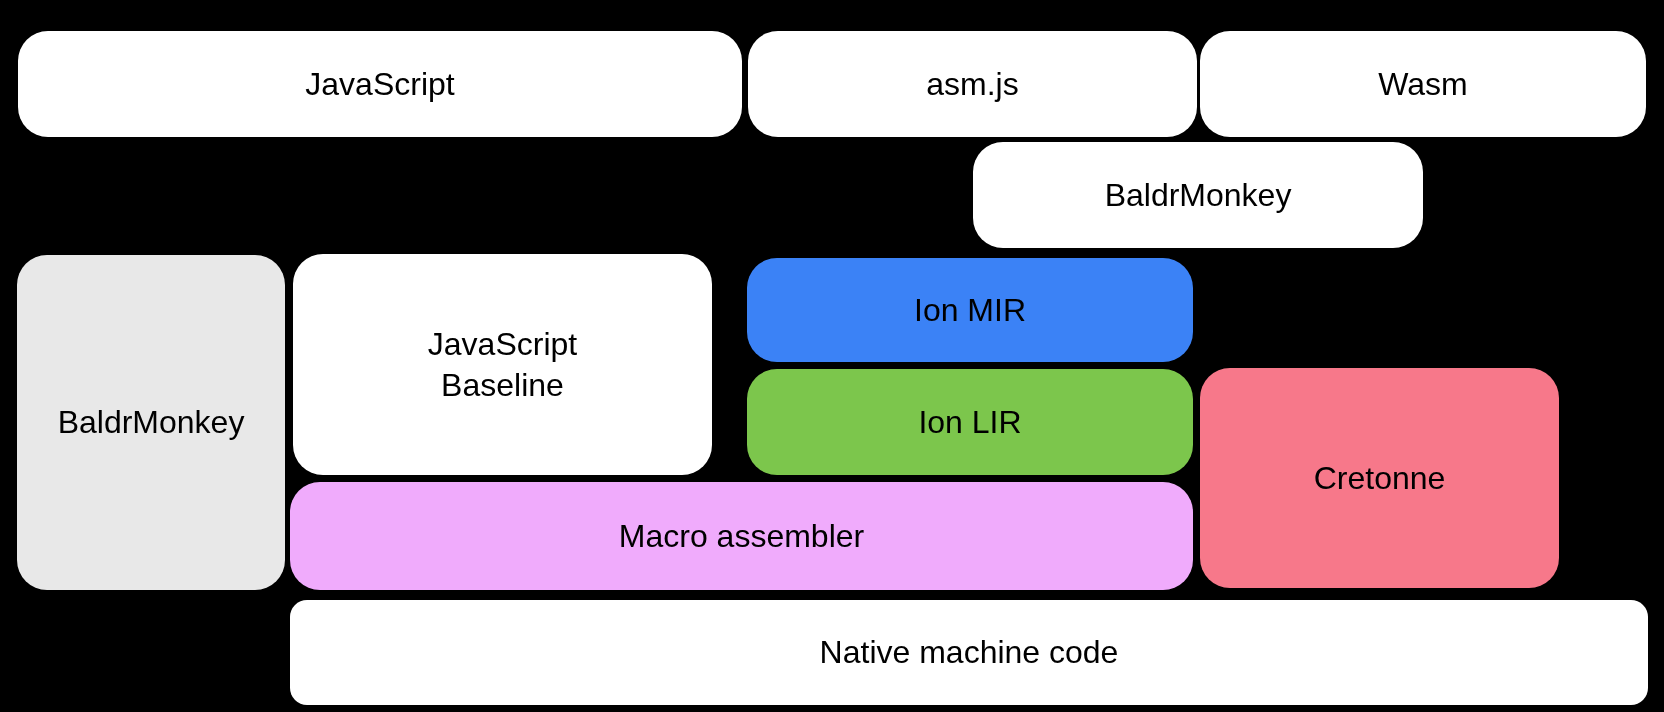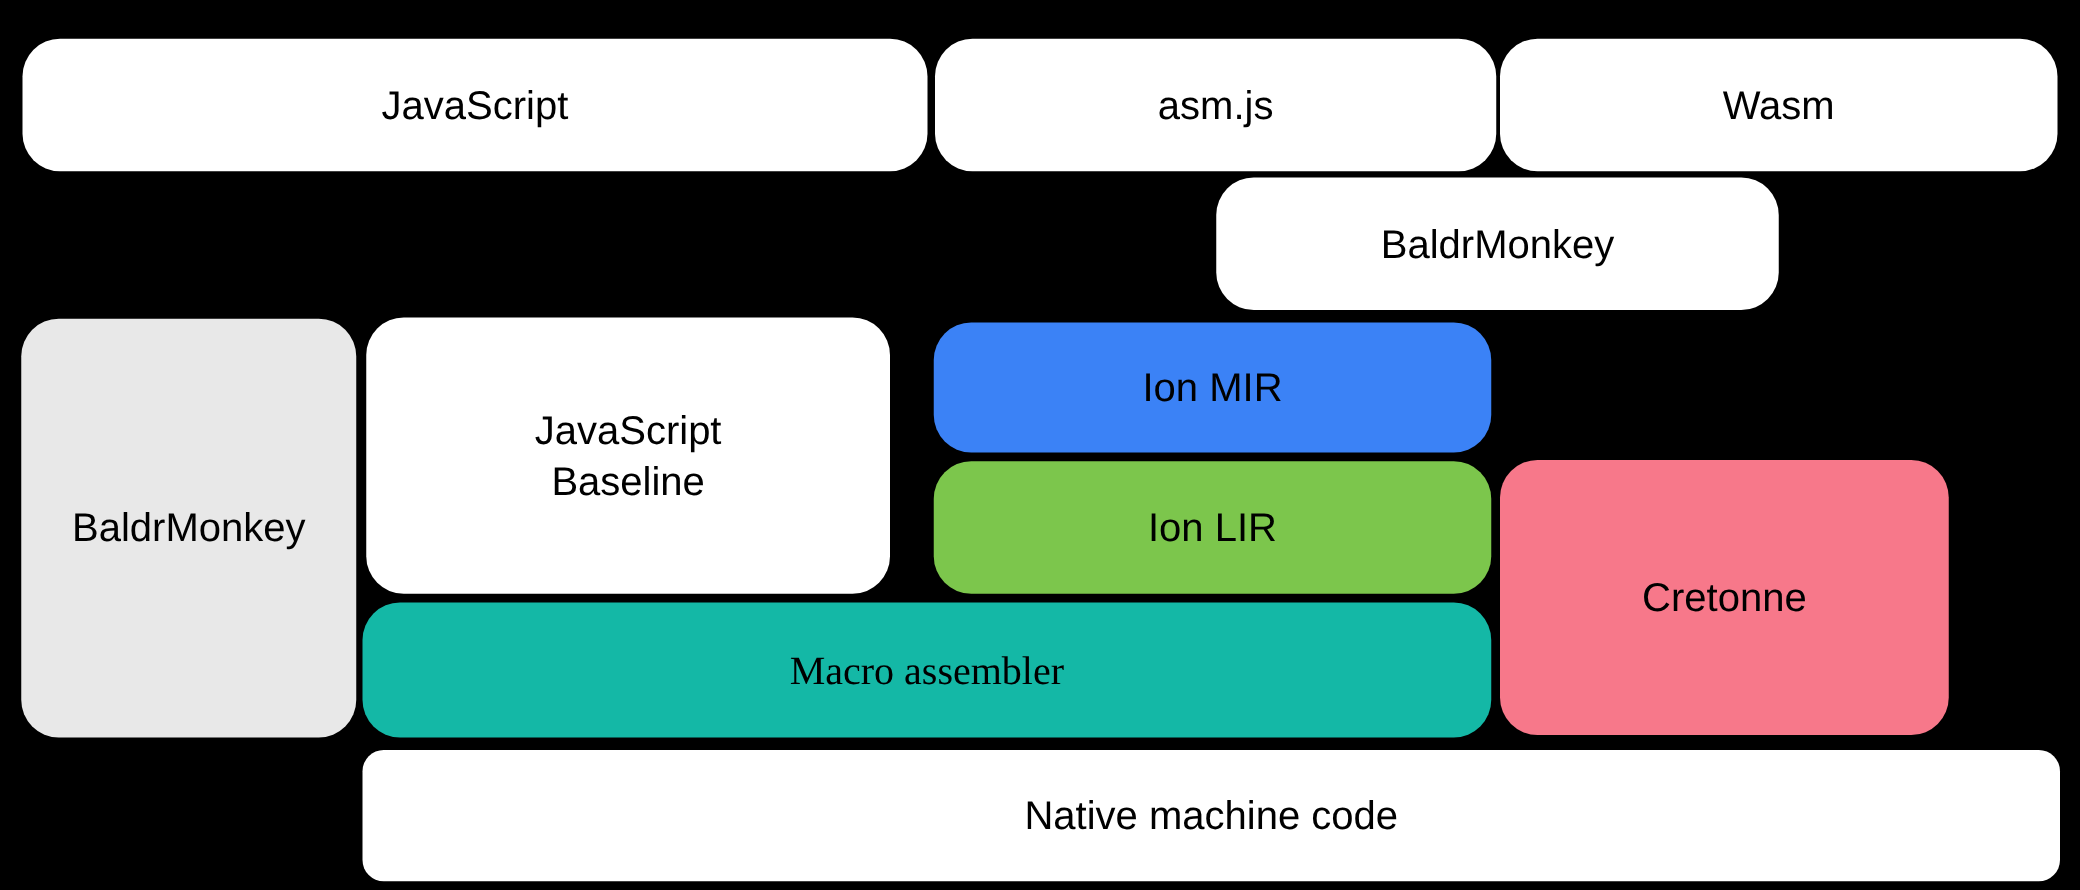--- a/index.html
+++ b/index.html
@@ -50,15 +50,15 @@
   <div class="node n-javascript" style="background-color: rgb(255, 255, 255);">JavaScript</div>
   <div class="node n-asmjs" style="background-color: rgb(255, 255, 255);">asm.js</div>
   <div class="node n-wasm" style="background-color: rgb(255, 255, 255);">Wasm</div>
   <div class="node n-baldrmonkey" style="background-color: rgb(255, 255, 255);">BaldrMonkey</div>
   <div class="node n-interpreter" style="background-color: rgb(232, 232, 232);">BaldrMonkey</div>
   <div class="node n-javascript-baseline" style="background-color: rgb(255, 255, 255);">JavaScript
 Baseline</div>
   <div class="node n-ion-mir" style="background-color: #3b82f6; text-align: right;">Ion MIR</div>
   <div class="node n-ion-lir" style="background-color: rgb(124, 198, 76);">Ion LIR</div>
   <div class="node n-cretonne" style="background-color: rgb(247, 120, 138);">Cretonne</div>
-  <div class="node n-macro-assembler" style="background-color: #14b8a6; font-family: Liberation Serif, serif;">Macro assembler</div>
+  <div class="node n-macro-assembler" style="background-color: #f0abfc;">Macro assembler</div>
   <div class="node n-native-machine-code" style="background-color: rgb(255, 255, 255); border-radius: 17px;">Native machine code</div>
 </div>
 
 </body></html>

